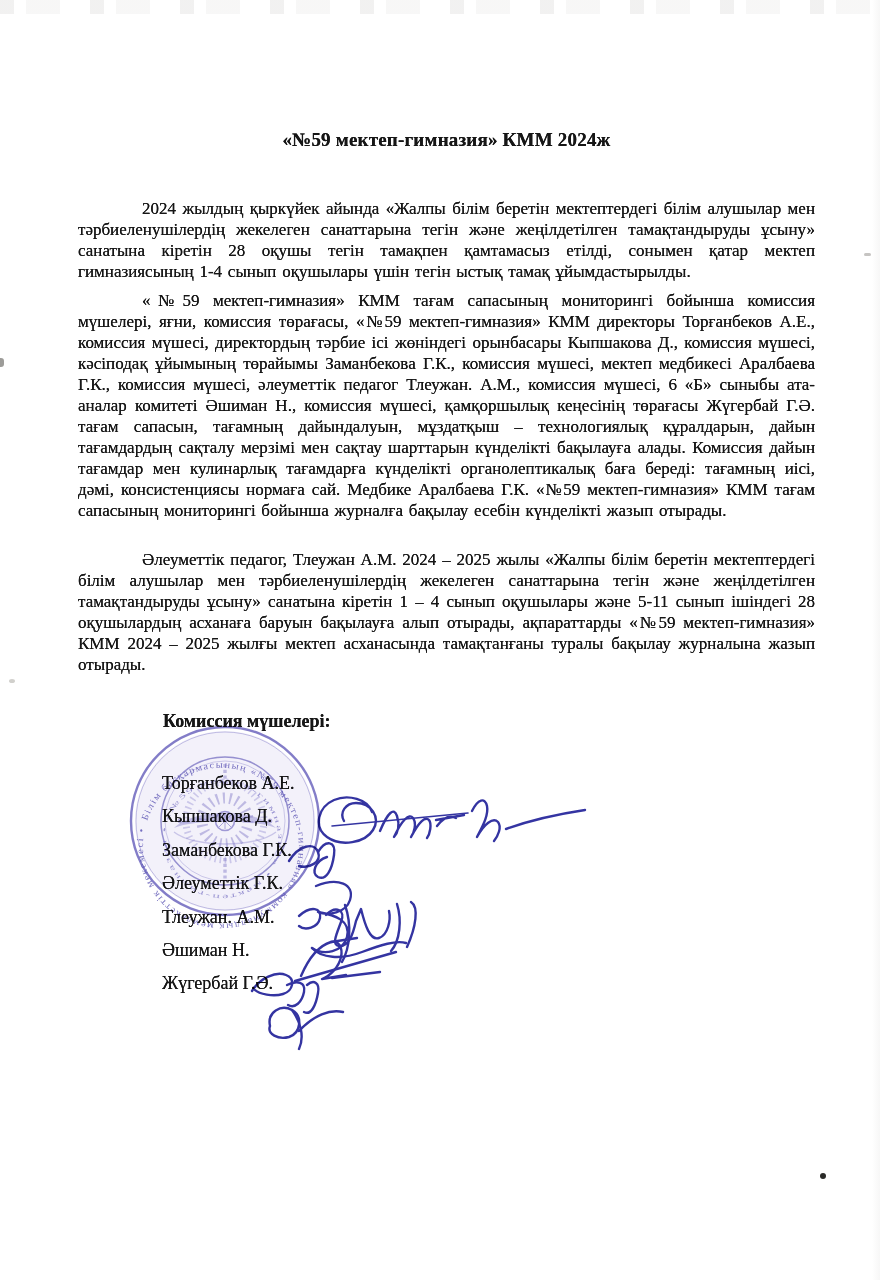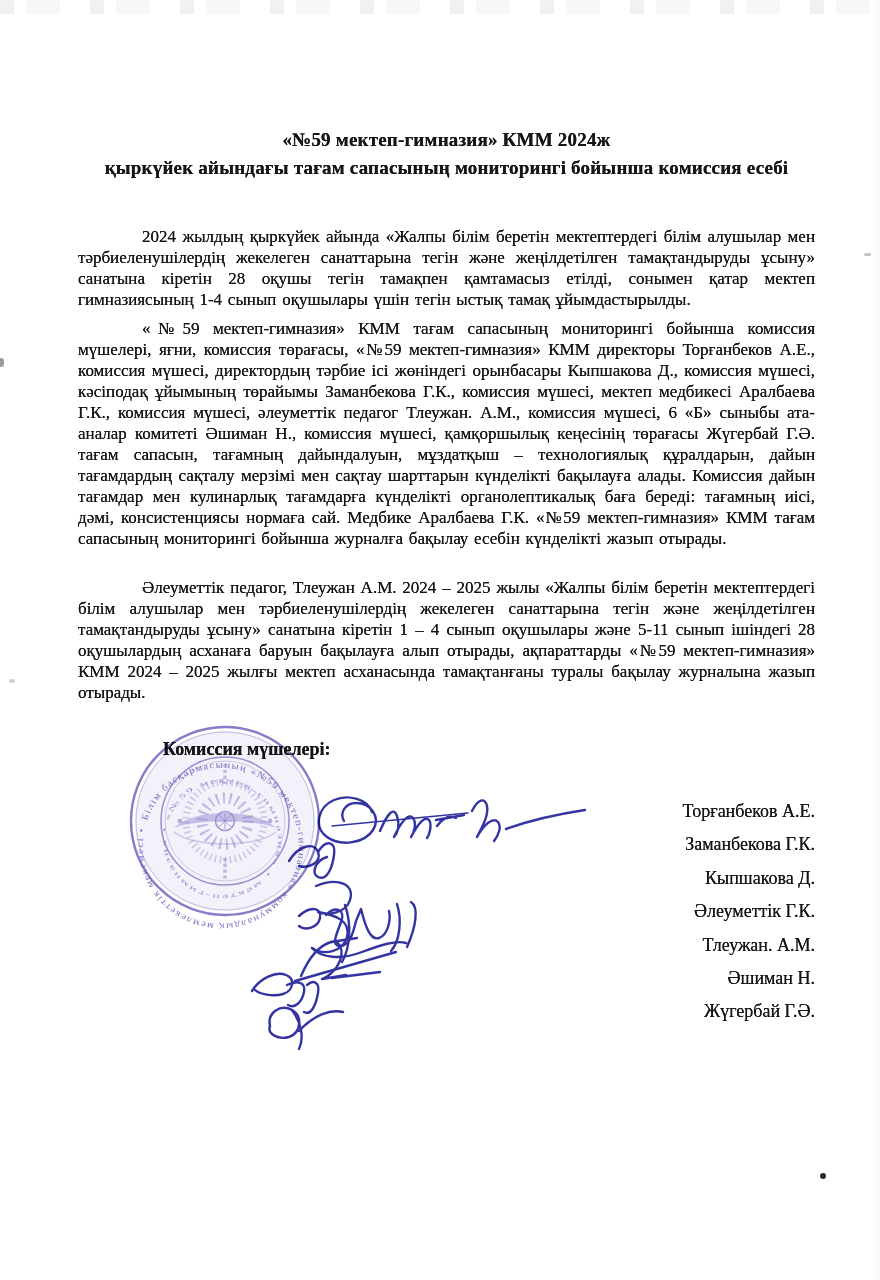--- a/index.html
+++ b/index.html
@@ -50,21 +50,20 @@
     margin:36px 0 0 85px;
     font-size:18px;
     height:22px;
     text-shadow:0 0 .5px #1c1c1c;
     font-weight:bold;
   }
   .members{
     list-style:none;
     margin:34px 0 0 84px;
     padding:0;
-    text-align:right;
   }
   .members li{
     height:33.4px;
     font-size:18px;
     line-height:33.4px;
     text-shadow:0 0 .5px #1c1c1c;
   }
   .stamp{
     position:absolute;left:112px;top:708px;width:226px;height:226px;
     mix-blend-mode:multiply;
@@ -85,33 +84,32 @@
 <body>
 
 <div class="page">
 
   <div class="scan-edge-top"></div>
   <div class="scan-edge-right"></div>
 
   <div class="doc">
     <div class="title">
       <div>«№59 мектеп-гимназия» КММ 2024ж</div>
-      <div>қыркүйек айындағы тағам сапасының мониторингі бойынша комиссия есебі</div>
     </div>
 
     <p class="para">2024 жылдың қыркүйек айында «Жалпы білім беретін мектептердегі білім алушылар мен тәрбиеленушілердің жекелеген санаттарына тегін және жеңілдетілген тамақтандыруды ұсыну» санатына кіретін 28 оқушы тегін тамақпен қамтамасыз етілді, сонымен қатар мектеп гимназиясының 1-4 сынып оқушылары үшін тегін ыстық тамақ ұйымдастырылды.</p>
     <p class="para">«№59 мектеп-гимназия» КММ тағам сапасының мониторингі бойынша комиссия мүшелері, яғни, комиссия төрағасы, «№59 мектеп-гимназия» КММ директоры Торғанбеков А.Е., комиссия мүшесі, директордың тәрбие ісі жөніндегі орынбасары Кыпшакова Д., комиссия мүшесі, кәсіподақ ұйымының төрайымы Заманбекова Г.К., комиссия мүшесі, мектеп медбикесі Аралбаева Г.К., комиссия мүшесі, әлеуметтік педагог Тлеужан. А.М., комиссия мүшесі, 6 «Б» сыныбы ата-аналар комитеті Әшиман Н., комиссия мүшесі, қамқоршылық кеңесінің төрағасы Жүгербай Г.Ә. тағам сапасын, тағамның дайындалуын, мұздатқыш – технологиялық құралдарын, дайын тағамдардың сақталу мерзімі мен сақтау шарттарын күнделікті бақылауға алады. Комиссия дайын тағамдар мен кулинарлық тағамдарға күнделікті органолептикалық баға береді: тағамның иісі, дәмі, консистенциясы нормаға сай. Медбике Аралбаева Г.К. «№59 мектеп-гимназия» КММ тағам сапасының мониторингі бойынша журналға бақылау есебін күнделікті жазып отырады.</p>
     <p class="para p3">Әлеуметтік педагог, Тлеужан А.М. 2024 – 2025 жылы «Жалпы білім беретін мектептердегі білім алушылар мен тәрбиеленушілердің жекелеген санаттарына тегін және жеңілдетілген тамақтандыруды ұсыну» санатына кіретін 1 – 4 сынып оқушылары және 5-11 сынып ішіндегі 28 оқушылардың асханаға баруын бақылауға алып отырады, ақпараттарды «№59 мектеп-гимназия» КММ 2024 – 2025 жылғы мектеп асханасында тамақтанғаны туралы бақылау журналына жазып отырады.</p>
 
     <div class="commission-heading">Комиссия мүшелері:</div>
 
     <ul class="members">
       <li>Торғанбеков А.Е.</li>
+      <li>Кыпшакова Д.</li>
       <li>Заманбекова Г.К.</li>
-      <li>Кыпшакова Д.</li>
       <li>Әлеуметтік Г.К.</li>
       <li>Тлеужан. А.М.</li>
       <li>Әшиман Н.</li>
       <li>Жүгербай Г.Ә.</li>
     </ul>
   </div>
 
   <svg class="stamp" viewBox="0 0 226 226">
     <defs>
       <path id="ringPath" d="M 35,113 A 78,78 0 1 1 34.9,113.3" fill="none"></path>

